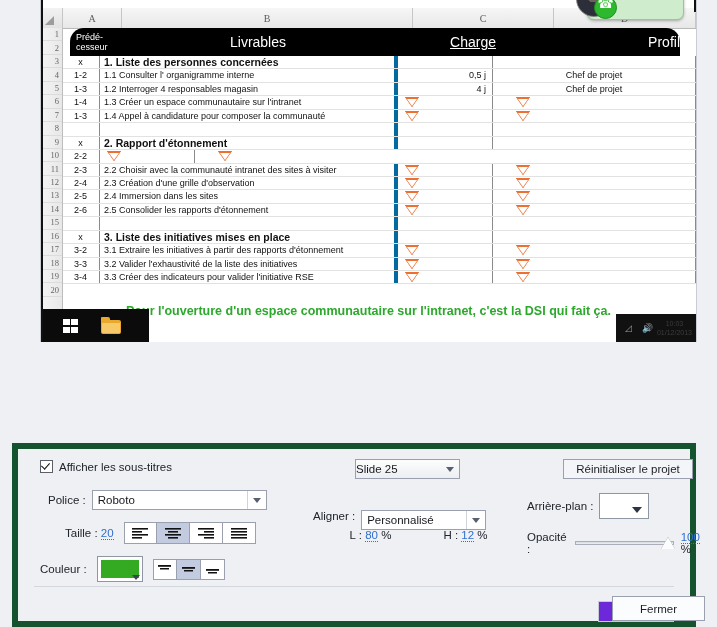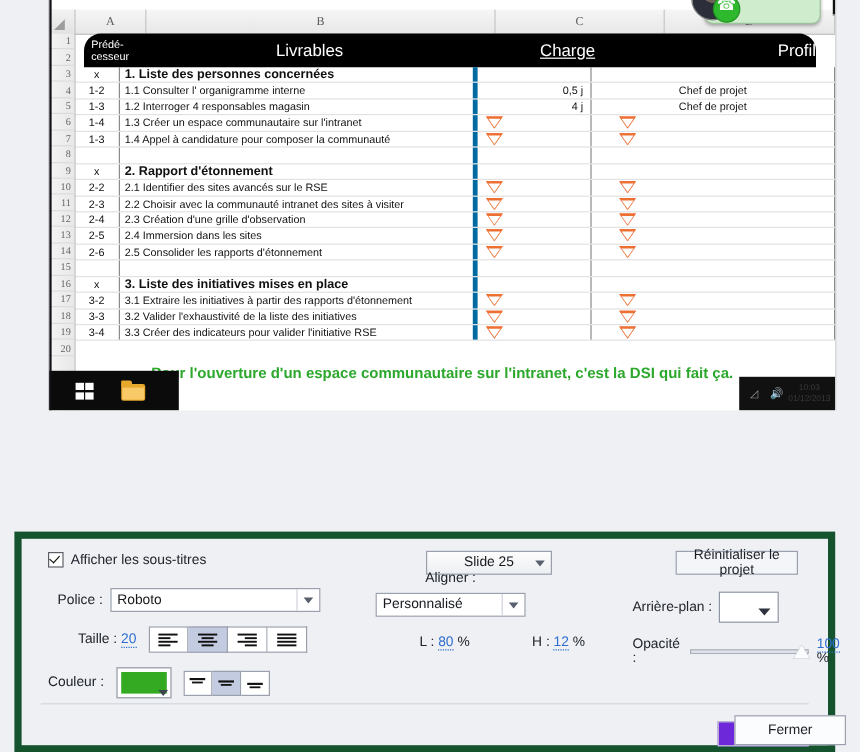--- a/index.html
+++ b/index.html
@@ -170,21 +170,21 @@
     display:flex;align-items:center;padding-left:5px;font-size:11.5px;color:#16181c;
     position:relative;cursor:pointer;
   }
   .combo .arw{
     position:absolute;right:0;top:0;bottom:0;width:18px;
     border-left:1px solid #cfd3db;display:flex;align-items:center;justify-content:center;
   }
   .combo .arw:after{content:"";border-left:4px solid transparent;border-right:4px solid transparent;
      border-top:5px solid #59606d;}
   .combo.police{width:175px;}
-  .combo.slide{width:105px;justify-content:center;padding:0;background:linear-gradient(#fdfdfd,#eceef2);}
+  .combo.slide{width:105px;justify-content:flex-start;padding:0;background:linear-gradient(#fdfdfd,#eceef2);}
   .combo.slide .arw{border-left:none;}
   .combo.aligner{width:125px;}
 
   .segbtns{display:flex;}
   .segbtn{
     width:33px;height:22px;box-sizing:border-box;
     border:1px solid #9aa0ad;border-left:none;background:#fff;
     display:flex;align-items:center;justify-content:center;cursor:pointer;
   }
   .segbtn:first-child{border-left:1px solid #9aa0ad;}
@@ -196,32 +196,32 @@
   .swatch{
     width:46px;height:26px;box-sizing:border-box;border:1px solid #8e95a3;background:#fff;
     position:relative;cursor:pointer;padding:2px;
   }
   .swatch .fill{position:absolute;left:3px;top:3px;right:3px;bottom:3px;}
   .swatch .arw{position:absolute;right:2px;bottom:1px;
     border-left:4px solid transparent;border-right:4px solid transparent;border-top:5px solid #3c4450;}
 
   .mid{position:absolute;left:285px;top:0;width:215px;height:100%;}
   .mid .slidewrap{position:absolute;left:52px;top:10px;}
-  .mid .alignwrap{position:absolute;left:10px;top:27px;display:flex;align-items:center;gap:6px;flex-direction:column;}
+  .mid .alignwrap{position:absolute;left:10px;top:61px;display:flex;align-items:flex-start;gap:6px;}
   .mid .coords{position:absolute;left:20px;top:80px;width:195px;}
   .coordrow{display:flex;margin-bottom:18px;}
   .coordcell{width:95px;text-align:center;font-size:11.5px;}
 
   .right{position:absolute;left:505px;top:0;width:180px;height:100%;}
   .btn{
     background:linear-gradient(#fdfdfd,#eef0f4);border:1px solid #9aa0ad;
     font-size:11.5px;color:#1b1e24;cursor:pointer;font-family:"Liberation Sans",sans-serif;
     display:flex;align-items:center;justify-content:center;
   }
-  .btn.reset{position:absolute;left:40px;top:10px;width:102px;height:20px;background:#f3f5f8;}
+  .btn.reset{position:absolute;left:40px;top:10px;width:130px;height:20px;background:#f3f5f8;}
   .btn[disabled]{color:#a8acb4;background:#6d28d9;border-color:#c7cbd3;cursor:default;}
 
   .right .bgwrap{position:absolute;left:4px;top:44px;display:flex;align-items:center;gap:6px;}
   .bgswatch{width:50px;height:26px;box-sizing:border-box;border:1px solid #8e95a3;background:#fff;position:relative;cursor:pointer;}
   .bgswatch .arw{position:absolute;right:6px;bottom:5px;
     border-left:5px solid transparent;border-right:5px solid transparent;border-top:6px solid #2d3440;}
 
   .right .opwrap{position:absolute;left:4px;top:82px;display:flex;align-items:center;gap:7px;}
   .slider{width:110px;height:14px;position:relative;cursor:pointer;}
   .slider .track{position:absolute;left:0;right:0;top:5px;height:4px;
@@ -327,21 +327,20 @@
             <div class="cd"></div>
           </div>
           <div class="r section">
             <div class="ca">x</div>
             <div class="cb">2. Rapport d'étonnement</div>
             <div class="cc"></div>
             <div class="cd"></div>
           </div>
           <div class="r">
             <div class="ca">2-2</div>
-            <div class="cb">2.1 Identifier des sites avancés sur le RSE</div>
             <div class="cc">
               <span class="tri"></span>
             </div>
             <div class="cd">
               <span class="tri"></span>
             </div>
           </div>
           <div class="r">
             <div class="ca">2-3</div>
             <div class="cb">2.2 Choisir avec la communauté intranet des sites à visiter</div>

